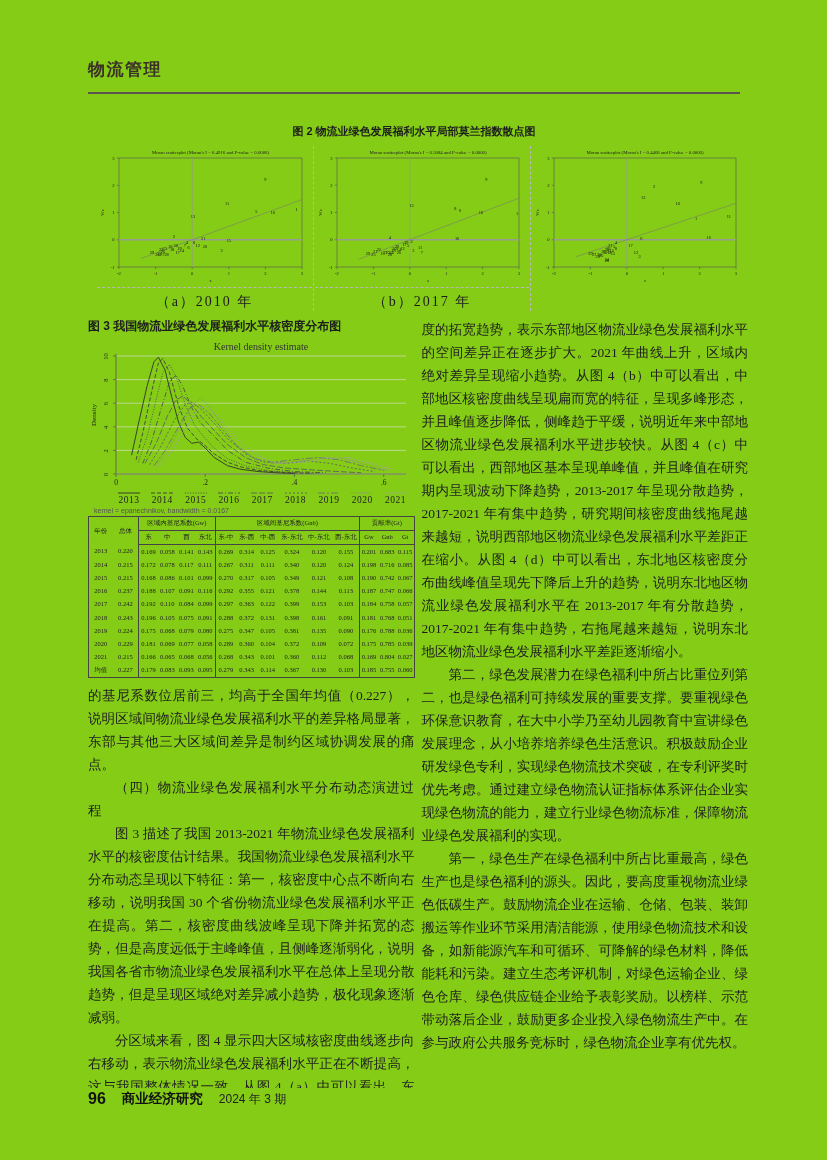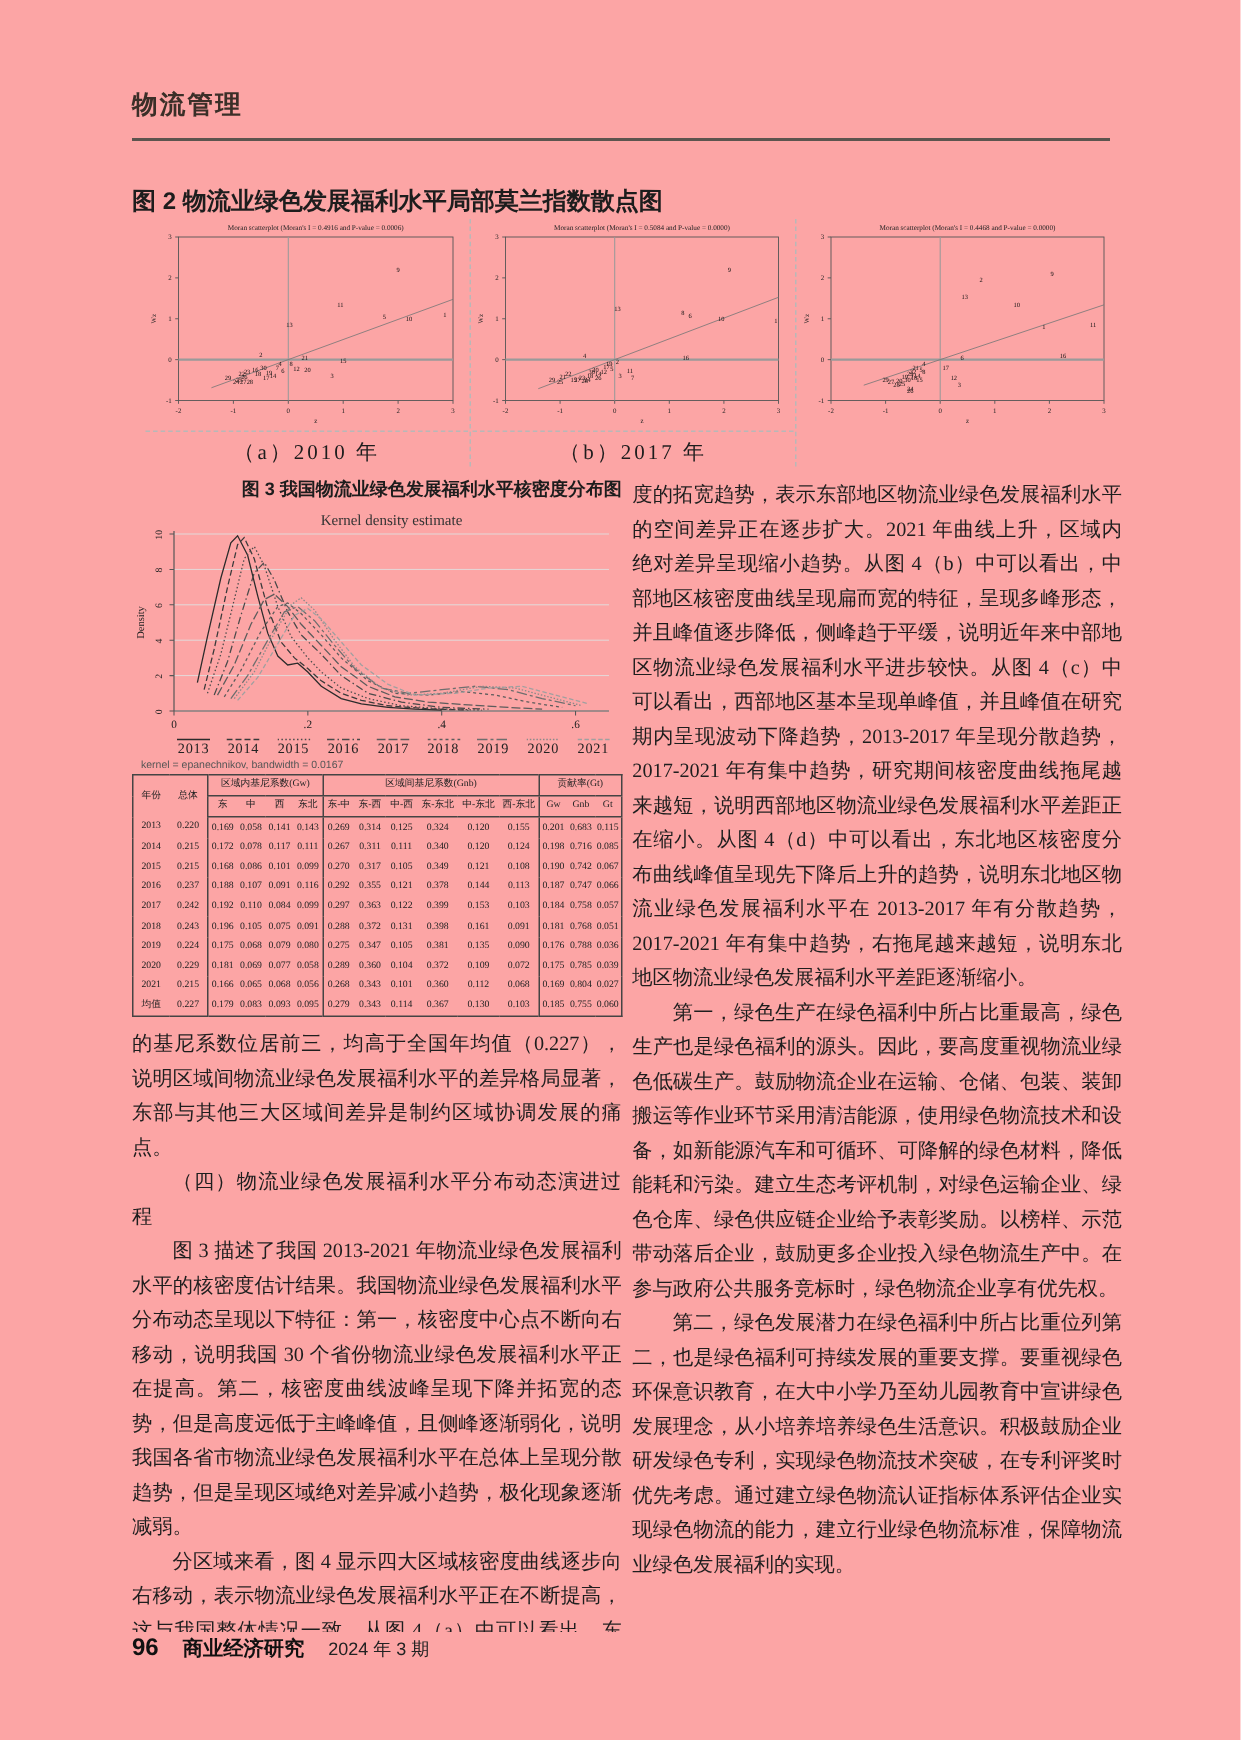--- a/index.html
+++ b/index.html
@@ -1,31 +1,31 @@
 <!DOCTYPE html>
 <html><head>
 <meta charset="utf-8">
 <style>
   html,body{margin:0;padding:0;background:#fff;}
-  .page{position:relative;width:827px;height:1160px;background:#fca5a5;box-sizing:border-box;
+  .page{position:relative;width:827px;height:1160px;background:#84cc16;box-sizing:border-box;
         font-family:"Liberation Serif",serif;color:#222;overflow:hidden;}
   .section-header{position:absolute;left:88px;top:58px;font-family:"Liberation Sans",sans-serif;
         font-weight:bold;font-size:17px;color:#3b2f28;letter-spacing:1.5px;}
   .header-rule{position:absolute;left:88px;top:92px;width:652px;height:2px;background:#5c544e;}
-  .fig2-caption{position:absolute;left:88px;top:124px;width:652px;
-        font-family:"Liberation Sans",sans-serif;font-weight:bold;font-size:16px;color:#1d1d1d;}
+  .fig2-caption{position:absolute;left:88px;top:124px;width:652px;text-align:center;
+        font-family:"Liberation Sans",sans-serif;font-weight:bold;font-size:11px;color:#1d1d1d;}
   .moran-row{position:absolute;left:96px;top:146px;width:652px;display:flex;}
   .moran-panel{width:217px;box-sizing:border-box;padding:0 1px;}
   .moran-panel + .moran-panel{border-left:1px dashed #b8b8b8;}
   .moran-chart{width:100%;height:138px;}
   .moran-caption{border-top:1px dashed #b8b8b8;margin-top:3px;padding-top:5px;text-align:center;
         font-size:14px;letter-spacing:2px;color:#1d1d1d;}
   .columns{position:absolute;left:88px;top:318px;width:660px;height:770px;display:flex;gap:7px;overflow:hidden;}
   .col{width:327px;box-sizing:border-box;}
-  .fig3-caption,.table-caption{text-align:right;font-family:"Liberation Sans",sans-serif;
+  .fig3-caption,.table-caption{text-align:left;font-family:"Liberation Sans",sans-serif;
         font-weight:bold;font-size:12px;color:#1d1d1d;margin:0 0 4px 0;}
   .table-caption{margin-top:9px;}
   .kernel-chart{width:326px;height:150px;}
   .kernel-legend{display:flex;justify-content:space-between;padding:2px 8px 0 30px;}
   .legend-item{display:flex;flex-direction:column;align-items:center;}
   .legend-item span{font-size:9.5px;letter-spacing:.5px;color:#222;}
   .kernel-note{font-family:"Liberation Sans",sans-serif;font-size:7px;color:#555;margin:2px 0 0 6px;}
   table.gini{border-collapse:collapse;width:100%;table-layout:fixed;border:1px solid #444;
         font-size:6.5px;line-height:1.05;margin-top:2px;}
   table.gini th,table.gini td{font-weight:normal;text-align:center;padding:3.2px 0;overflow:hidden;}
@@ -569,22 +569,22 @@
       <div class="para-block">
         <p>的基尼系数位居前三，均高于全国年均值（0.227），说明区域间物流业绿色发展福利水平的差异格局显著，东部与其他三大区域间差异是制约区域协调发展的痛点。</p>
         <p class="ind subhead">（四）物流业绿色发展福利水平分布动态演进过程</p>
         <p class="ind">图 3 描述了我国 2013-2021 年物流业绿色发展福利水平的核密度估计结果。我国物流业绿色发展福利水平分布动态呈现以下特征：第一，核密度中心点不断向右移动，说明我国 30 个省份物流业绿色发展福利水平正在提高。第二，核密度曲线波峰呈现下降并拓宽的态势，但是高度远低于主峰峰值，且侧峰逐渐弱化，说明我国各省市物流业绿色发展福利水平在总体上呈现分散趋势，但是呈现区域绝对差异减小趋势，极化现象逐渐减弱。</p>
         <p class="ind">分区域来看，图 4 显示四大区域核密度曲线逐步向右移动，表示物流业绿色发展福利水平正在不断提高，这与我国整体情况一致。从图 4（a）中可以看出，东部地区近年来核密度分布曲线右尾拉长，分布延展性呈现一定程</p>
       </div>
     </div>
 
     <div class="col bodytext">
       <p>度的拓宽趋势，表示东部地区物流业绿色发展福利水平的空间差异正在逐步扩大。2021 年曲线上升，区域内绝对差异呈现缩小趋势。从图 4（b）中可以看出，中部地区核密度曲线呈现扁而宽的特征，呈现多峰形态，并且峰值逐步降低，侧峰趋于平缓，说明近年来中部地区物流业绿色发展福利水平进步较快。从图 4（c）中可以看出，西部地区基本呈现单峰值，并且峰值在研究期内呈现波动下降趋势，2013-2017 年呈现分散趋势，2017-2021 年有集中趋势，研究期间核密度曲线拖尾越来越短，说明西部地区物流业绿色发展福利水平差距正在缩小。从图 4（d）中可以看出，东北地区核密度分布曲线峰值呈现先下降后上升的趋势，说明东北地区物流业绿色发展福利水平在 2013-2017 年有分散趋势，2017-2021 年有集中趋势，右拖尾越来越短，说明东北地区物流业绿色发展福利水平差距逐渐缩小。</p>
+      <p class="ind">第二，绿色发展潜力在绿色福利中所占比重位列第二，也是绿色福利可持续发展的重要支撑。要重视绿色环保意识教育，在大中小学乃至幼儿园教育中宣讲绿色发展理念，从小培养培养绿色生活意识。积极鼓励企业研发绿色专利，实现绿色物流技术突破，在专利评奖时优先考虑。通过建立绿色物流认证指标体系评估企业实现绿色物流的能力，建立行业绿色物流标准，保障物流业绿色发展福利的实现。</p>
       <p class="ind">第一，绿色生产在绿色福利中所占比重最高，绿色生产也是绿色福利的源头。因此，要高度重视物流业绿色低碳生产。鼓励物流企业在运输、仓储、包装、装卸搬运等作业环节采用清洁能源，使用绿色物流技术和设备，如新能源汽车和可循环、可降解的绿色材料，降低能耗和污染。建立生态考评机制，对绿色运输企业、绿色仓库、绿色供应链企业给予表彰奖励。以榜样、示范带动落后企业，鼓励更多企业投入绿色物流生产中。在参与政府公共服务竞标时，绿色物流企业享有优先权。</p>
-      <p class="ind">第二，绿色发展潜力在绿色福利中所占比重位列第二，也是绿色福利可持续发展的重要支撑。要重视绿色环保意识教育，在大中小学乃至幼儿园教育中宣讲绿色发展理念，从小培养培养绿色生活意识。积极鼓励企业研发绿色专利，实现绿色物流技术突破，在专利评奖时优先考虑。通过建立绿色物流认证指标体系评估企业实现绿色物流的能力，建立行业绿色物流标准，保障物流业绿色发展福利的实现。</p>
 
     </div>
 
   </div>
 
   <div class="footer">
     <span class="pn">96</span>
     <span class="jn">商业经济研究</span>
     <span class="is">2024 年 3 期</span>
   </div>

